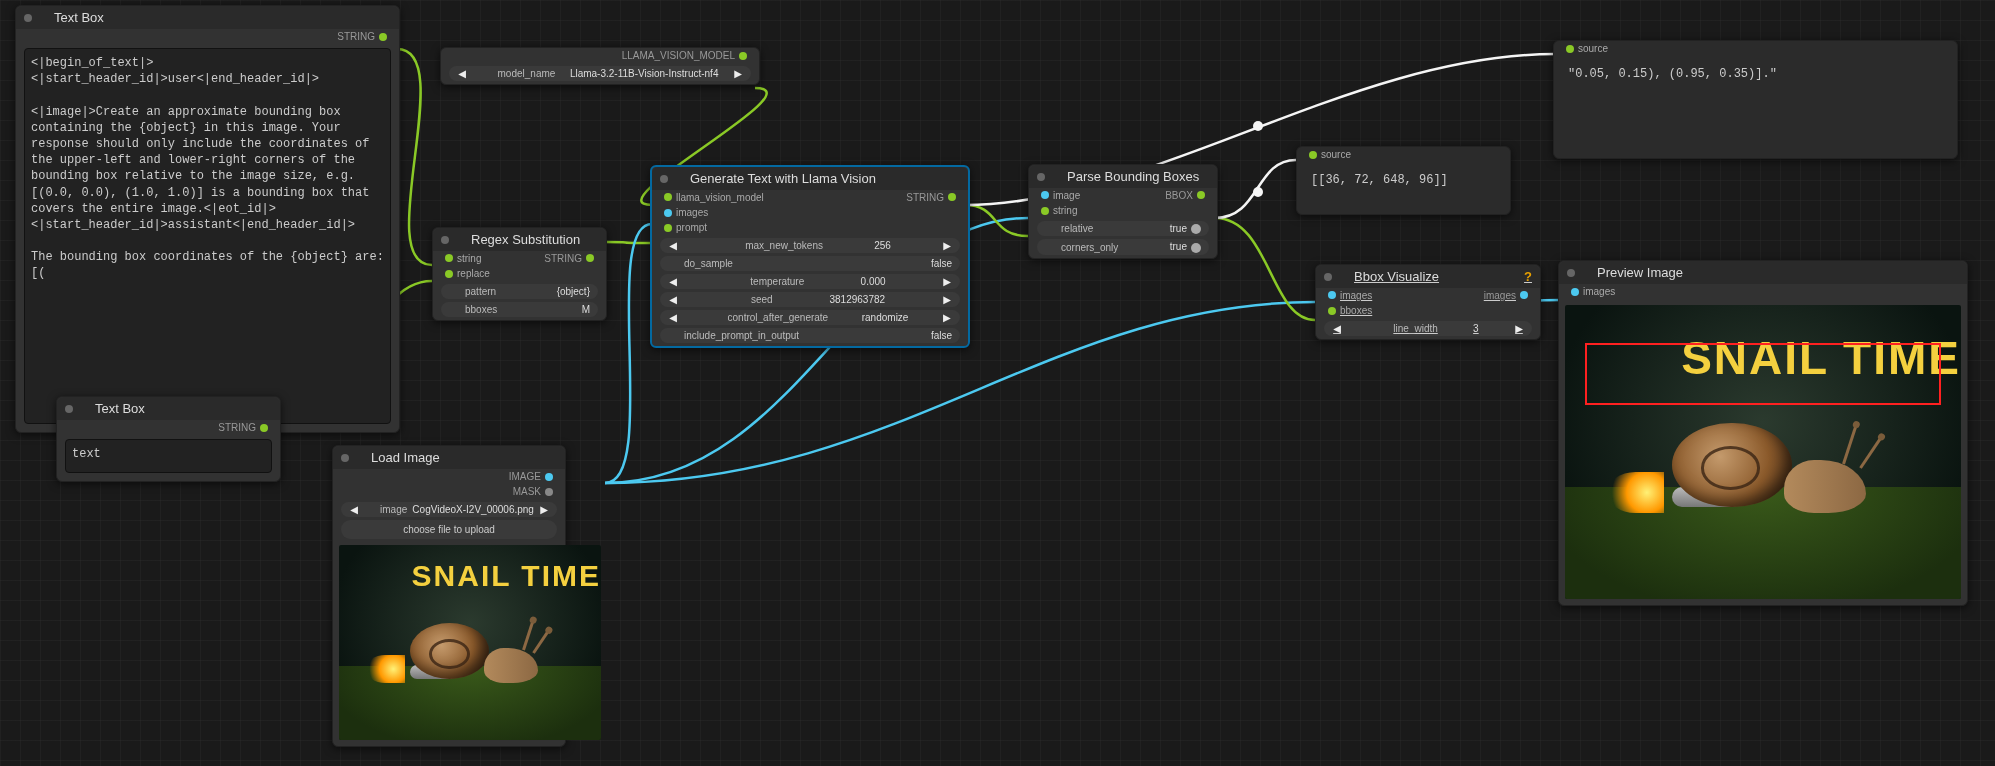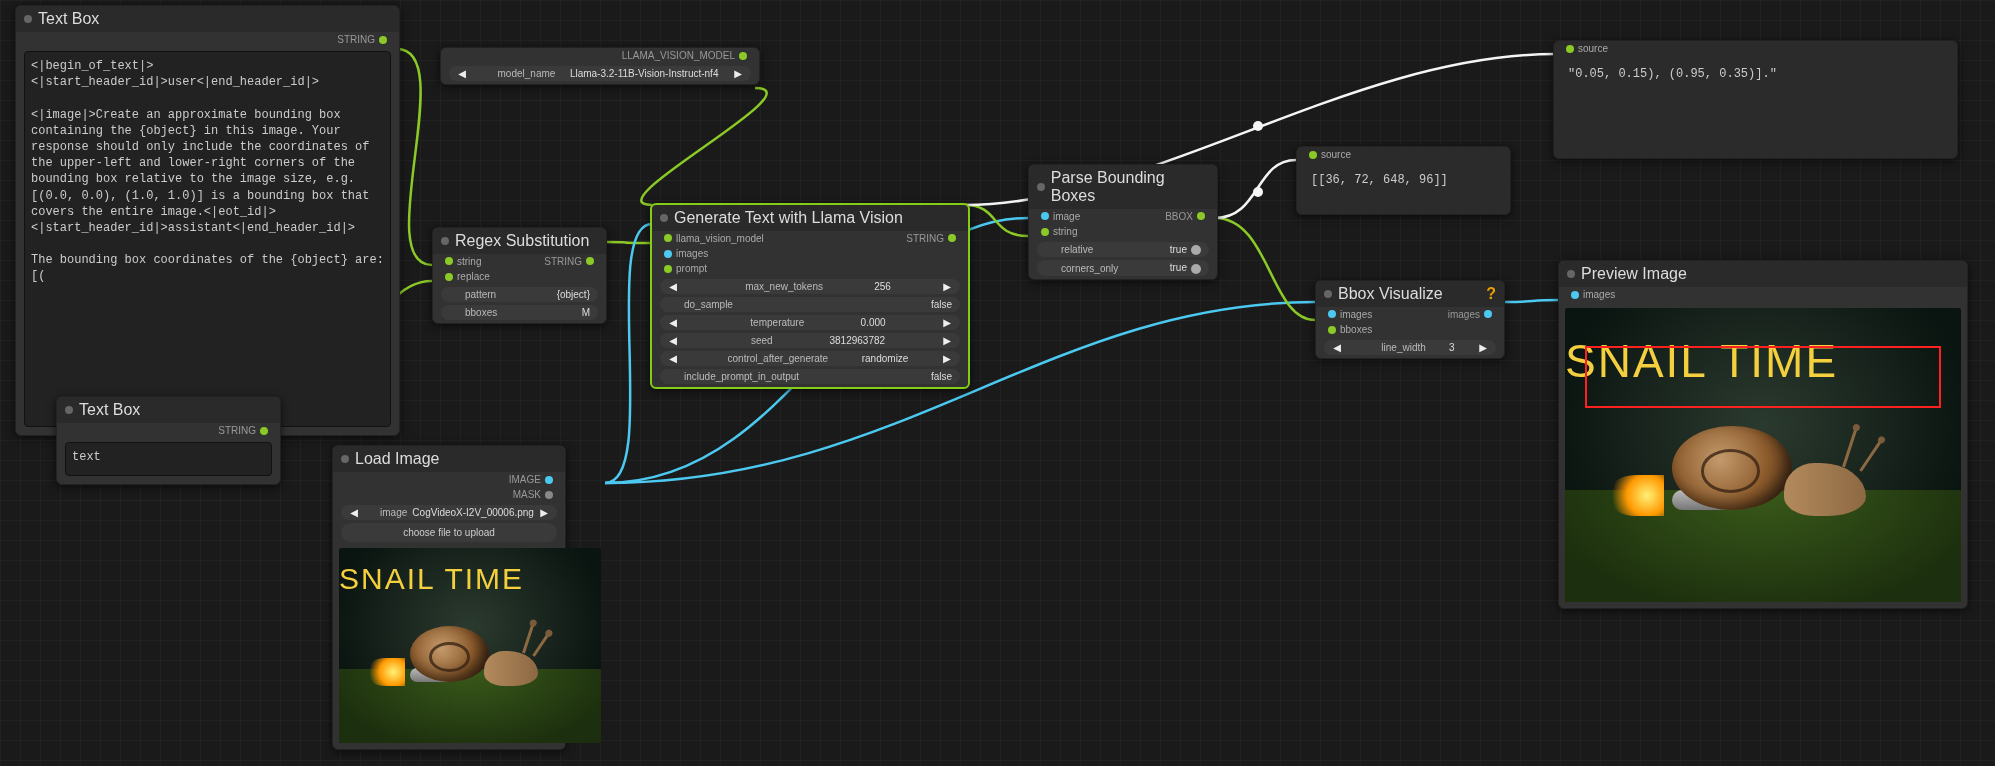--- a/index.html
+++ b/index.html
@@ -33,27 +33,27 @@
     pointer-events: none;
   }
   .node {
     position: absolute;
     background: #323232;
     border: 1px solid #222;
     border-radius: 6px;
     box-shadow: 0 2px 8px rgba(0,0,0,0.6);
     z-index: 2;
   }
-  .node.selected { border: 2px solid #84cc16; margin-top: 38px; }
+  .node.selected { border: 2px solid #0369a1; }
   .node-title {
     display: flex;
     align-items: center;
-    gap: 6px;
+    gap: 22px;
     padding: 4px 8px;
-    font-size: 16px;
+    font-size: 13px;
     color: #ddd;
     background: rgba(0,0,0,0.15);
     border-radius: 6px 6px 0 0;
   }
   .title-dot {
     width: 8px; height: 8px;
     border-radius: 50%;
     background: #666;
   }
   .port-row {
@@ -129,22 +129,22 @@
     overflow: hidden;
   }
   .snail-scene {
     width: 100%; height: 100%;
     background: radial-gradient(ellipse at 50% 40%, #2b3a2e 0%, #0a1410 75%);
     position: relative;
   }
   .snail-title {
     position: absolute;
     left: 0; right: 0;
-    text-align: left;
-    font-weight: 400;
+    text-align: right;
+    font-weight: 700;
     letter-spacing: 2px;
     font-family: Arial Black, Arial, sans-serif;
   }
   .moss {
     position: absolute;
     bottom: 0; left: 0; right: 0;
     height: 38%;
     background: radial-gradient(ellipse at 50% 0%, #3a5a1a 0%, #1c2f0e 80%);
   }
   .snail-body {
@@ -418,21 +418,21 @@
   <div class="widget">
     <span class="wlabel">relative</span>
     <span><span class="wval">true</span><span class="toggle-dot"></span></span>
   </div>
   <div class="widget">
     <span class="wlabel">corners_only</span>
     <span><span class="wval">true</span><span class="toggle-dot"></span></span>
   </div>
 </div>
 
-<div class="node" style="left:1315px; top:280px; width:190px;">
+<div class="node" style="left:1315px; top:264px; width:226px;text-decoration:underline;">
   <div class="node-title">
     <span class="title-dot"></span>
     <span>Bbox Visualize</span>
     <span class="qmark">?</span>
   </div>
   <div class="port-row">
     <span><span class="port-dot blue"></span><span class="port-label">images</span></span>
     <span><span class="port-type">images</span><span class="port-dot blue"></span></span>
   </div>
   <div class="port-row left">

